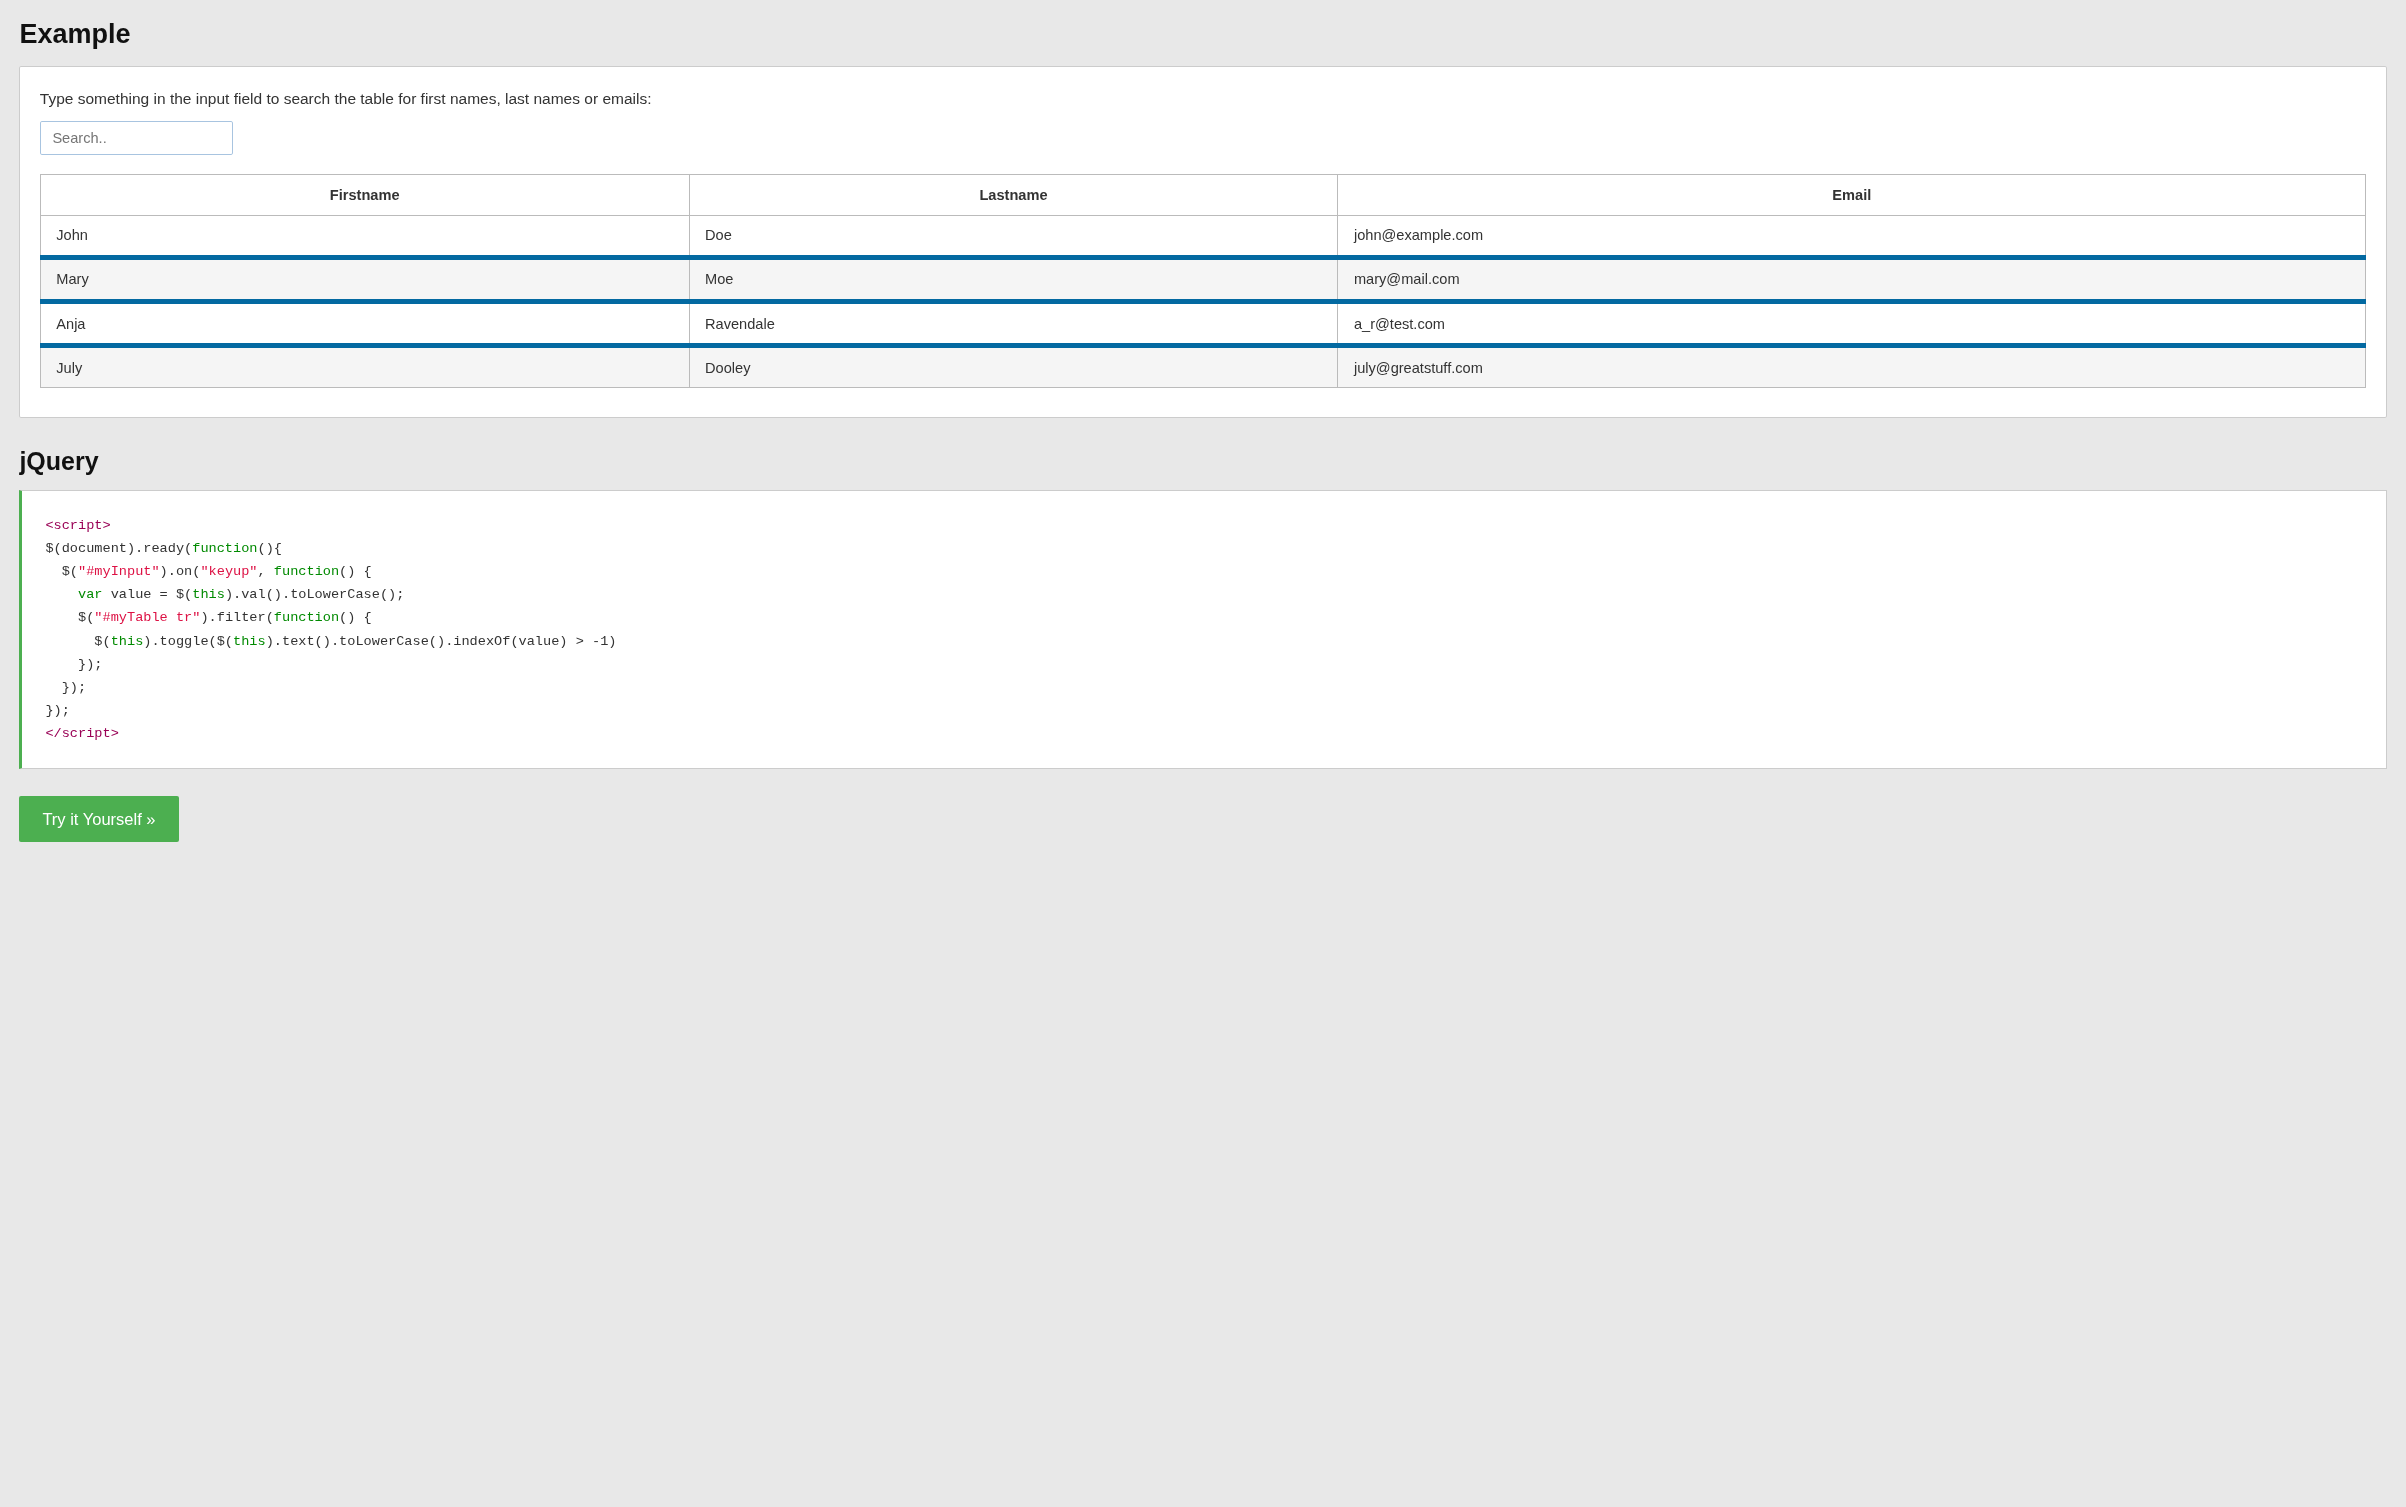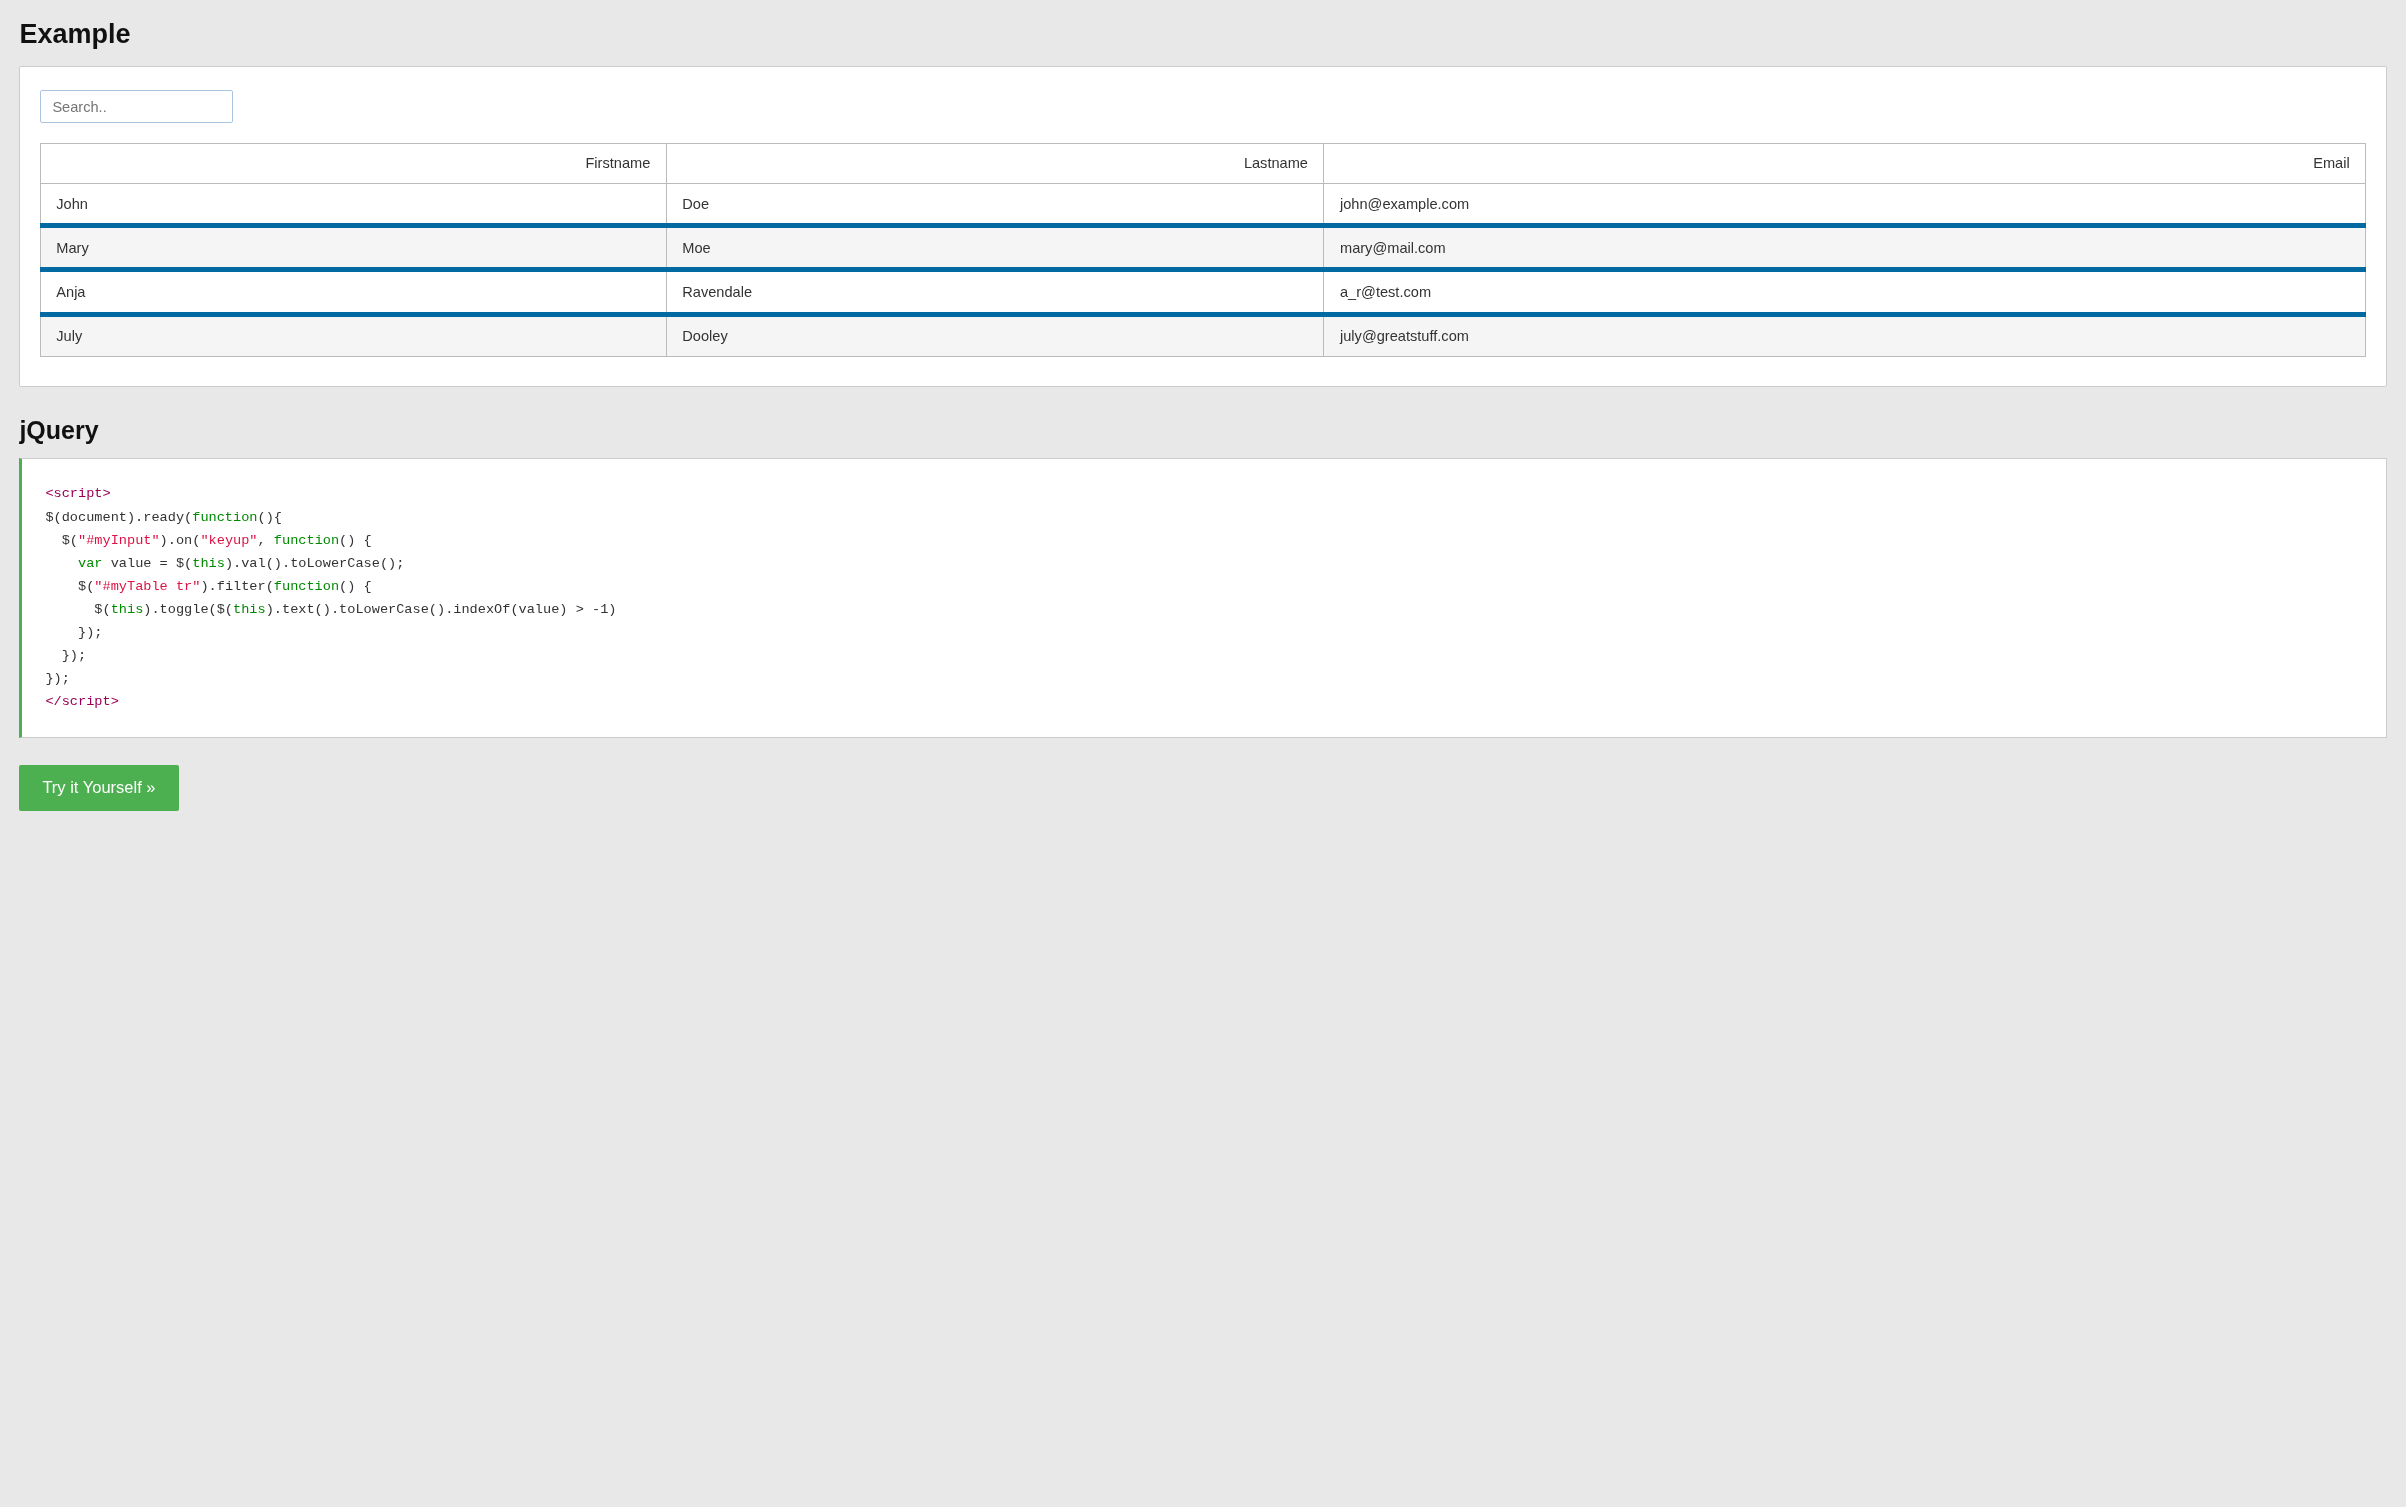--- a/index.html
+++ b/index.html
@@ -53,23 +53,23 @@
     }
 
     .data-table {
       width: 100%;
       border-collapse: collapse;
       border: 1px solid #bbb;
     }
 
     .data-table th {
       background-color: #fff;
-      text-align: right;
+      text-align: center;
       padding: 11.6px 15.5px;
-      font-weight: normal;
+      font-weight: bold;
       font-size: 14.6px;
       border-bottom: 1px solid #bbb;
       border-right: 1px solid #bbb;
     }
 
     .data-table th:last-child {
       border-right: none;
     }
 
     .data-table td {
@@ -132,20 +132,21 @@
     }
   </style>
 </head>
 <body>
 
 <div class="page-wrapper">
 
   <h1 class="section-title">Example</h1>
 
   <div class="example-box">
+    <p class="instruction-text">Type something in the input field to search the table for first names, last names or emails:</p>
     <input class="search-input" type="text" placeholder="Search.." style="">
 
     <table class="data-table">
       <thead>
         <tr>
           <th>Firstname</th>
           <th>Lastname</th>
           <th>Email</th>
         </tr>
       </thead>

